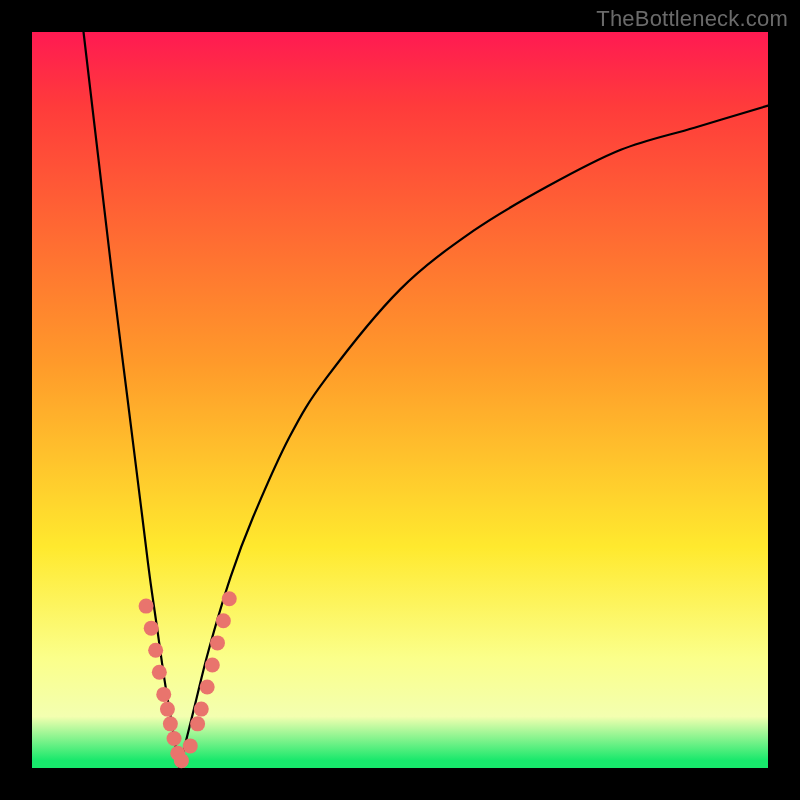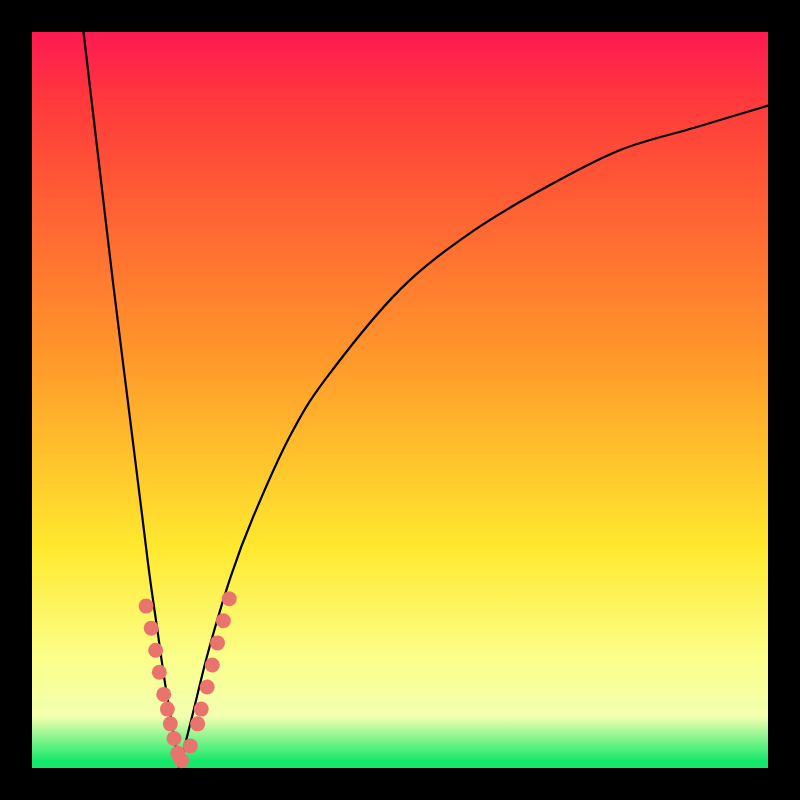--- a/index.html
+++ b/index.html
@@ -87,13 +87,14 @@
           <circle class="dot" cx="165.6" cy="691.84" r="7.5" fill="#e9746d"></circle>
           <circle class="dot" cx="169.28" cy="677.12" r="7.5" fill="#e9746d"></circle>
           <circle class="dot" cx="175.168" cy="655.04" r="7.5" fill="#e9746d"></circle>
           <circle class="dot" cx="180.32" cy="632.96" r="7.5" fill="#e9746d"></circle>
           <circle class="dot" cx="185.472" cy="610.88" r="7.5" fill="#e9746d"></circle>
           <circle class="dot" cx="191.36" cy="588.8" r="7.5" fill="#e9746d"></circle>
           <circle class="dot" cx="197.24800000000002" cy="566.72" r="7.5" fill="#e9746d"></circle>
         </g>
     </svg>
   </div>
+  <div class="watermark">TheBottleneck.com</div>
 </div>
 
 </body></html>

